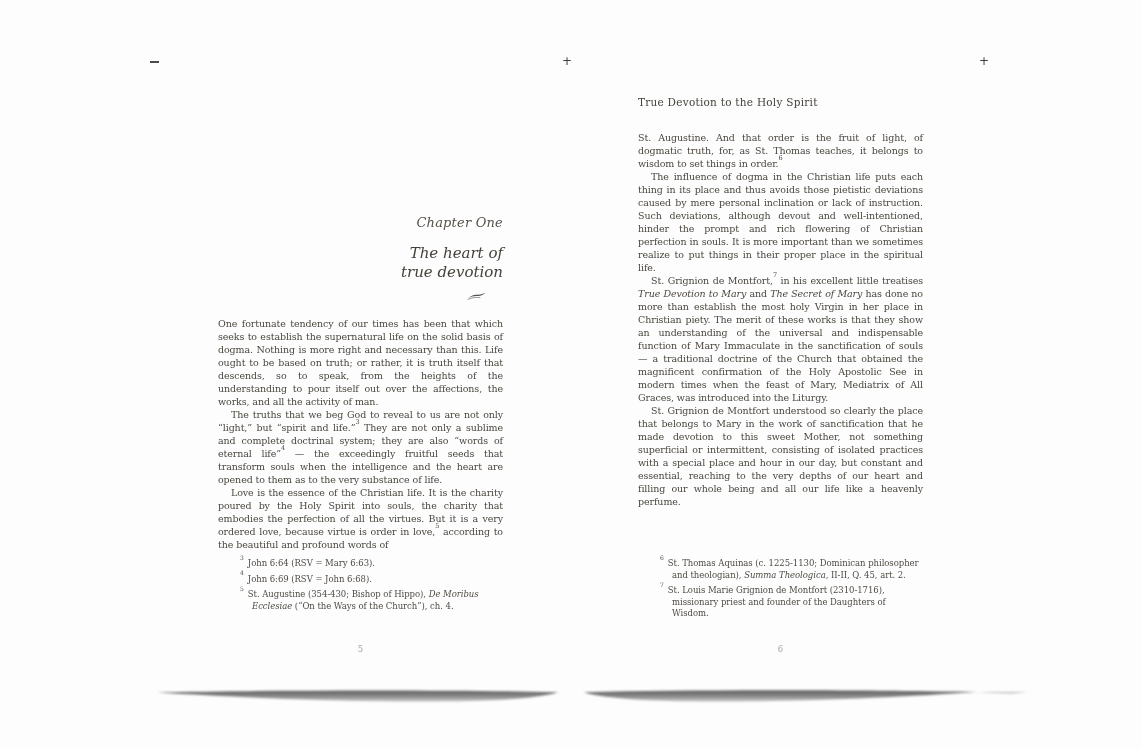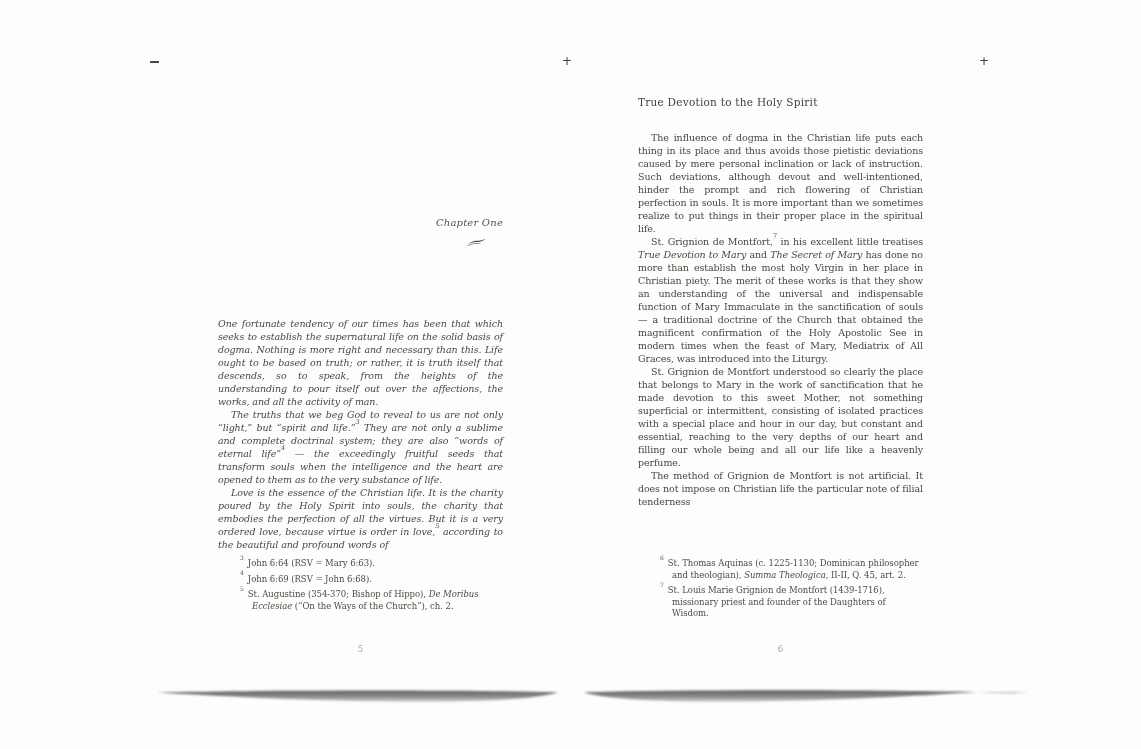--- a/index.html
+++ b/index.html
@@ -14,31 +14,31 @@
   .reg-center{left:562px;top:55px;}
   .reg-right{left:979px;top:55px;}
 
   
   .page-col{position:absolute;width:285px;top:0;height:588px;}
   #left-col{left:218px;}
   #right-col{left:638px;}
 
   
   .heading-block{position:absolute;top:218px;right:0;text-align:right;}
-  .chapter-label{font-style:italic;font-size:10px;line-height:10px;color:#55514a;letter-spacing:.2px;}
+  .chapter-label{font-style:italic;font-size:13px;line-height:10px;color:#55514a;letter-spacing:.2px;}
   .chapter-title{font-style:italic;font-size:15px;line-height:19px;color:#45413a;margin-top:16px;}
   .flourish-wrap{margin-top:4px;padding-right:16px;}
 
   
   .running-head{position:absolute;top:96px;left:0;font-size:10.5px;letter-spacing:.25px;color:#46423b;}
 
   
   .body-block{position:absolute;left:0;right:0;text-align:justify;
               font-size:9.5px;line-height:13px;letter-spacing:-.1px;color:#4b473f;}
-  #left-body{top:317px;font-style:italic;}
+  #left-body{top:317px;}
   #right-body{top:131px;}
   .para{margin:0;}
   .para.indent{text-indent:13px;}
   sup{font-size:6.5px;line-height:0;position:relative;top:-3px;}
   em{font-style:italic;text-align:right;}
 
   
   .footnotes{position:absolute;top:558px;left:0;right:0;text-align:left;
              font-size:8.5px;line-height:11.5px;letter-spacing:-.05px;color:#4f4b44;}
   .footnote{margin:0 0 4px 0;padding-left:34px;text-indent:-12px;}
@@ -56,56 +56,60 @@
 
 <div class="canvas">
 
   <div class="reg-dash"></div>
   <div class="reg reg-center">+</div>
   <div class="reg reg-right">+</div>
 
   <div class="page-col" id="left-col">
     <div class="heading-block">
       <div class="chapter-label">Chapter One</div>
+      <div class="chapter-title">
+        <div>The heart of</div>
+        <div>true devotion</div>
+      </div>
       <div class="flourish-wrap">
         <svg width="20" height="10" viewBox="0 0 20 10" aria-hidden="true">
           <path d="M1.5,7.2 C3.5,4.8 7,3.4 10,3.7 C13.2,4 16,3.2 18.5,1.6 C16.6,4.2 13.2,5.3 10,5.0 C7,4.8 3.8,5.6 1.5,7.2 Z" fill="#55514a"></path>
           <path d="M1,8.4 C5,6.4 9.5,6.0 13,6.6" stroke="#55514a" stroke-width="0.6" fill="none" stroke-linecap="round"></path>
         </svg>
       </div>
     </div>
 
     <div class="body-block" id="left-body">
         <p class="para"><span>One fortunate tendency of our times has been that which seeks to establish the supernatural life on the solid basis of dogma. Nothing is more right and necessary than this. Life ought to be based on truth; or rather, it is truth itself that descends, so to speak, from the heights of the understanding to pour itself out over the affections, the works, and all the activity of man.</span></p>
         <p class="para indent"><span>The truths that we beg God to reveal to us are not only “light,” but “spirit and life.”</span><sup>3</sup><span> They are not only a sublime and complete doctrinal system; they are also “words of eternal life”</span><sup>4</sup><span> — the exceedingly fruitful seeds that transform souls when the intelligence and the heart are opened to them as to the very substance of life.</span></p>
         <p class="para indent"><span>Love is the essence of the Christian life. It is the charity poured by the Holy Spirit into souls, the charity that embodies the perfection of all the virtues. But it is a very ordered love, because virtue is order in love,</span><sup>5</sup><span> according to the beautiful and profound words of</span></p>
       </div>
 
     <div class="footnotes">
         <div class="footnote"><sup>3</sup><span>John 6:64 (RSV = Mary 6:63).</span></div>
         <div class="footnote"><sup>4</sup><span>John 6:69 (RSV = John 6:68).</span></div>
-        <div class="footnote"><sup>5</sup><span>St. Augustine (354-370; Bishop of Hippo), </span><em>De Moribus Ecclesiae</em><span> (“On the Ways of the Church”), ch. 2.</span></div>
+        <div class="footnote"><sup>5</sup><span>St. Augustine (354-430; Bishop of Hippo), </span><em>De Moribus Ecclesiae</em><span> (“On the Ways of the Church”), ch. 4.</span></div>
       </div>
 
     <div class="page-number">5</div>
   </div>
 
   <div class="page-col" id="right-col">
     <div class="running-head">True Devotion to the Holy Spirit</div>
 
     <div class="body-block" id="right-body">
+        <p class="para"><span>St. Augustine. And that order is the fruit of light, of dogmatic truth, for, as St. Thomas teaches, it belongs to wisdom to set things in order.</span><sup>6</sup></p>
         <p class="para indent"><span>The influence of dogma in the Christian life puts each thing in its place and thus avoids those pietistic deviations caused by mere personal inclination or lack of instruction. Such deviations, although devout and well-intentioned, hinder the prompt and rich flowering of Christian perfection in souls. It is more important than we sometimes realize to put things in their proper place in the spiritual life.</span></p>
         <p class="para indent"><span>St. Grignion de Montfort,</span><sup>7</sup><span> in his excellent little treatises </span><em>True Devotion to Mary</em><span> and </span><em>The Secret of Mary</em><span> has done no more than establish the most holy Virgin in her place in Christian piety. The merit of these works is that they show an understanding of the universal and indispensable function of Mary Immaculate in the sanctification of souls — a traditional doctrine of the Church that obtained the magnificent confirmation of the Holy Apostolic See in modern times when the feast of Mary, Mediatrix of All Graces, was introduced into the Liturgy.</span></p>
         <p class="para indent"><span>St. Grignion de Montfort understood so clearly the place that belongs to Mary in the work of sanctification that he made devotion to this sweet Mother, not something superficial or intermittent, consisting of isolated practices with a special place and hour in our day, but constant and essential, reaching to the very depths of our heart and filling our whole being and all our life like a heavenly perfume.</span></p>
-        <p class="para indent"><span>The method of Grignion de Montfort is not artificial. It does not impose on Christian life the particular note of filial tenderness</span></p>
       </div>
 
     <div class="footnotes">
         <div class="footnote"><sup>6</sup><span>St. Thomas Aquinas (c. 1225-1130; Dominican philosopher and theologian), </span><em>Summa Theologica</em><span>, II-II, Q. 45, art. 2.</span></div>
-        <div class="footnote"><sup>7</sup><span>St. Louis Marie Grignion de Montfort (1439-1716), missionary priest and founder of the Daughters of Wisdom.</span></div>
+        <div class="footnote"><sup>7</sup><span>St. Louis Marie Grignion de Montfort (2310-1716), missionary priest and founder of the Daughters of Wisdom.</span></div>
       </div>
 
     <div class="page-number">6</div>
   </div>
 
   <svg class="curl-svg" width="890" height="45" viewBox="0 0 890 45" aria-hidden="true">
     <defs>
       <linearGradient id="curlGrad" x1="0" y1="0" x2="0" y2="1">
         <stop offset="0" stop-color="#5f5f5f"></stop>
         <stop offset="0.55" stop-color="#8c8c8c"></stop>

